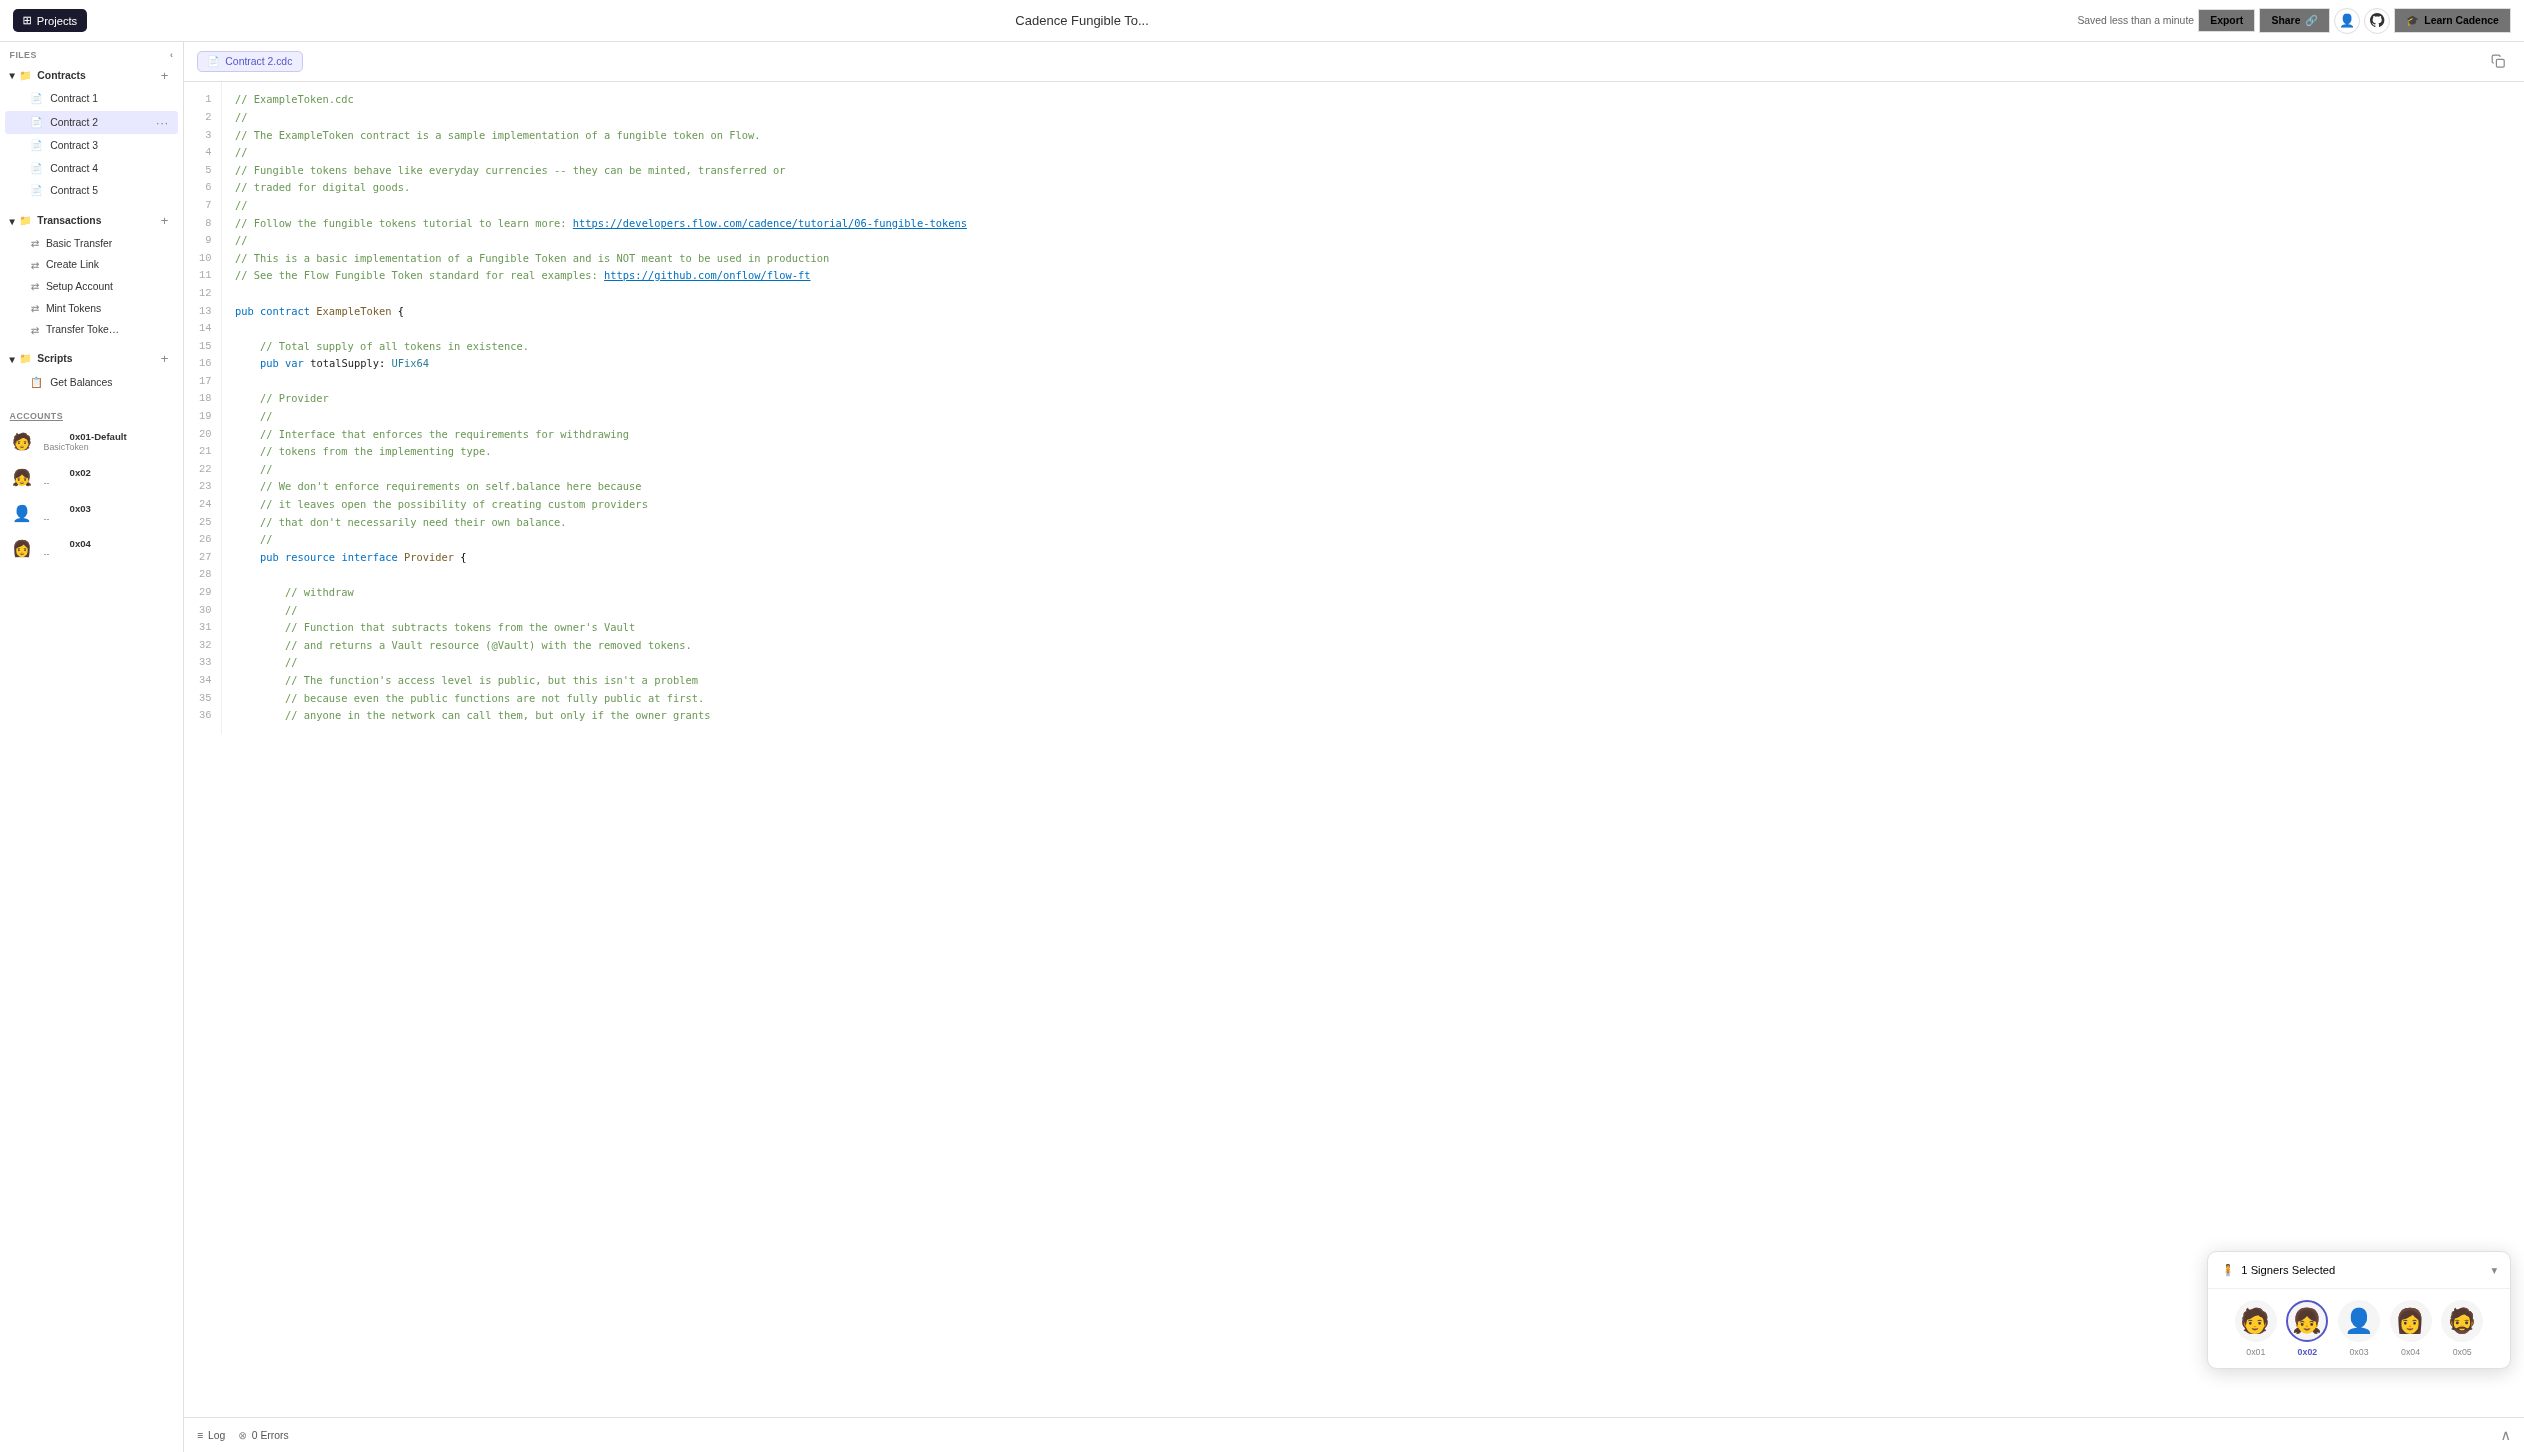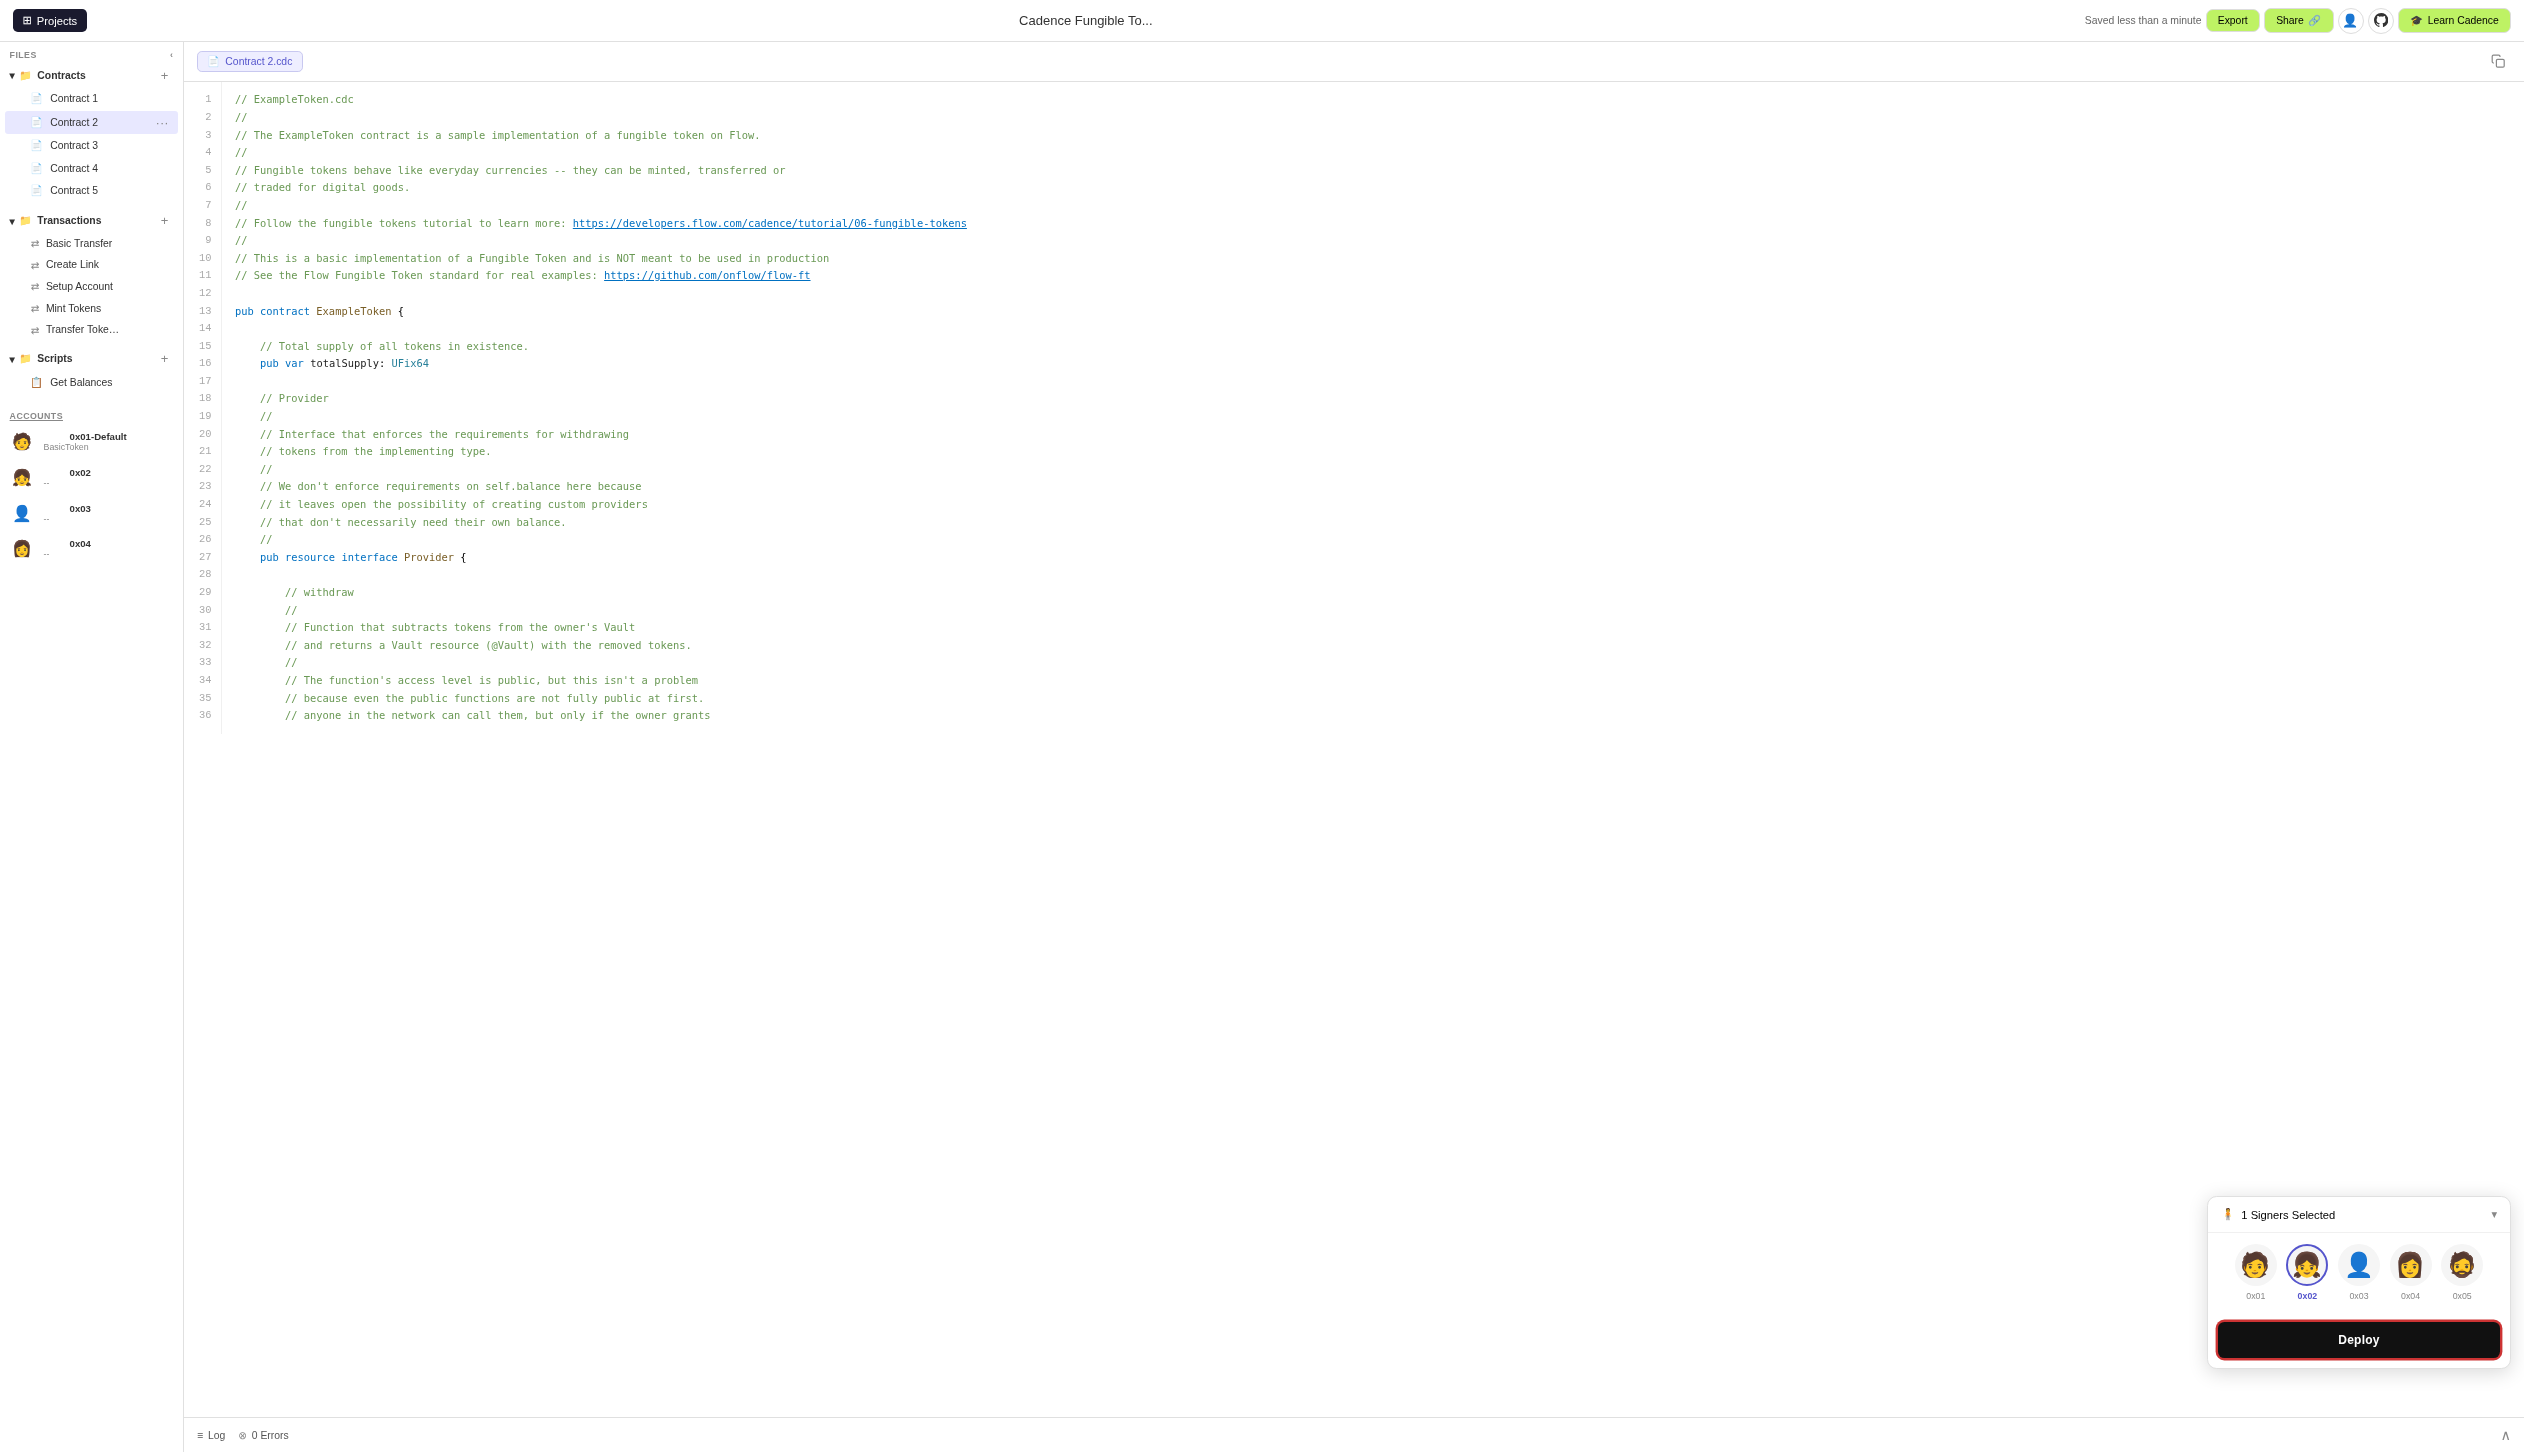--- a/index.html
+++ b/index.html
@@ -14,22 +14,22 @@
     .topbar-left { display: flex; align-items: center; gap: 6.4px; }
     .projects-btn {
       display: flex; align-items: center; gap: 4.8px;
       background: #1a1a2e; color: #fff; border: none;
       border-radius: 4.8px; padding: 4.8px 9.6px; cursor: pointer; font-size: 11.2px;
     }
     .topbar-center { font-size: 13px; color: #333; font-weight: 500; }
     .topbar-right { display: flex; align-items: center; gap: 4px; }
     .save-status { font-size: 10.4px; color: #666; }
     .btn-export, .btn-share, .btn-learn {
-      border: 0.8px solid #ddd; background: #bef264; border-radius: 7px;
-      padding: 4.8px 11.2px; cursor: pointer; font-size: 10.4px; display: flex; align-items: center; gap: 4.8px;
+      border: 0.8px solid #ddd; background: #737373; border-radius: 0;
+      padding: 4.8px 11.2px; cursor: pointer; font-size: 10.4px; display: flex; align-items: center; gap: 4.8px; font-weight: bold;
     }
     .btn-icon { width: 26px; height: 26px; border-radius: 50%; border: 0.8px solid #ddd; background: #fff; display: flex; align-items: center; justify-content: center; cursor: pointer; font-size: 13px; }
 
     
     .main-layout { display: flex; height: calc(100vh - 42px); }
 
     
     .sidebar {
       width: 184px; min-width: 184px; background: #fff;
       border-right: 0.8px solid #e0e0e0; display: flex; flex-direction: column;
@@ -384,25 +384,20 @@
           </div>
           <div class="signer-item">
             <div class="signer-avatar">👩</div>
             <span class="signer-label">0x04</span>
           </div>
           <div class="signer-item">
             <div class="signer-avatar">🧔</div>
             <span class="signer-label">0x05</span>
           </div>
         </div>
-        <div class="deploy-btn-wrap">
-          <button class="deploy-btn">
-            <span>Deploy</span>
-          </button>
-        </div>
       </div>
     </div>
 
     <div class="bottom-bar">
       <div class="bottom-left">
         <div class="log-tab">
           <span>≡</span>
           <span>Log</span>
         </div>
         <div class="errors-tab">

